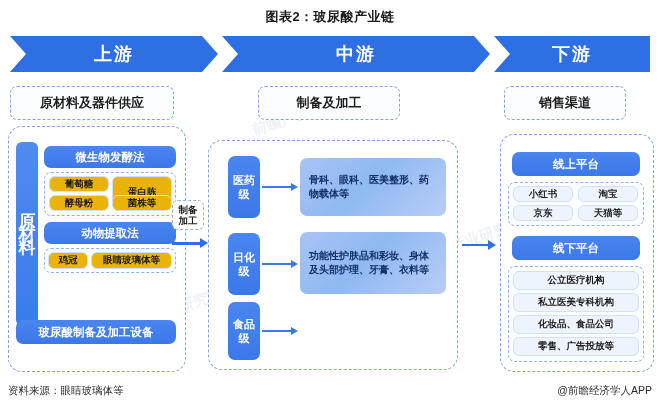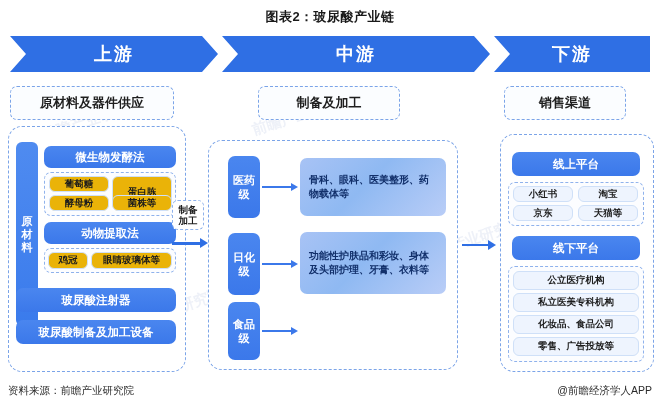--- a/index.html
+++ b/index.html
@@ -40,21 +40,21 @@
   
   .stage{position:absolute;border:1px dashed #7ba4e8;border-radius:14px;background:#ffffff;}
   .stage.s1{left:8px;top:126px;width:176px;height:244px;}
   .stage.s2{left:208px;top:140px;width:248px;height:228px;}
   .stage.s3{left:500px;top:134px;width:152px;height:236px;}
 
   
   .vlabel{
     position:absolute;left:16px;top:142px;width:22px;height:184px;
     background:linear-gradient(180deg,#4f8bf0,#3a7bec);border-radius:6px;color:#fff;
-    font-size:11px;font-weight:bold;line-height:13px;
+    font-size:17px;font-weight:bold;line-height:13px;
     display:flex;align-items:center;justify-content:center;text-align:center;
     padding:0 2px;box-sizing:border-box;
   }
   .blue-pill{
     position:absolute;background:linear-gradient(180deg,#4a86ef,#3b78ea);
     border-radius:7px;color:#fff;font-size:11.5px;font-weight:bold;
     display:flex;align-items:center;justify-content:center;text-align:center;
     box-sizing:border-box;padding:0 3px;
   }
   .dashbox{
@@ -152,21 +152,20 @@
   <div class="mini" style="left:49px;top:176px;width:60px;height:16px;">葡萄糖</div>
   <div class="mini" style="left:112px;top:176px;width:60px;height:32px;">蛋白胨</div>
   <div class="mini" style="left:49px;top:195px;width:60px;height:16px;">酵母粉</div>
   <div class="mini" style="left:112px;top:195px;width:60px;height:16px;">菌株等</div>
 
   <div class="blue-pill" style="left:44px;top:222px;width:132px;height:22px;">动物提取法</div>
   <div class="dashbox" style="left:44px;top:248px;width:132px;height:25px;"></div>
   <div class="mini" style="left:48px;top:252px;width:40px;height:17px;">鸡冠</div>
   <div class="mini" style="left:91px;top:252px;width:81px;height:17px;">眼睛玻璃体等</div>
 
-  <div class="blue-pill" style="left:16px;top:288px;width:160px;height:24px;">玻尿酸注射器</div>
   <div class="blue-pill" style="left:16px;top:320px;width:160px;height:24px;">玻尿酸制备及加工设备</div>
 
   <div class="arrowlbl" style="left:172px;top:200px;width:32px;height:30px;flex-direction:column;">
     <span>制备</span>
     <span>加工</span>
   </div>
   <div class="arrow" style="left:172px;top:238px;width:36px;">
     <div class="shaft" style="width:28px;"></div>
     <div class="head" style="left:28px;"></div>
   </div>
@@ -207,16 +206,16 @@
   <div class="rmini" style="left:513px;top:205px;width:60px;height:16px;">京东</div>
   <div class="rmini" style="left:578px;top:205px;width:60px;height:16px;">天猫等</div>
 
   <div class="blue-pill" style="left:512px;top:236px;width:128px;height:24px;">线下平台</div>
   <div class="dashbox" style="left:508px;top:266px;width:136px;height:96px;"></div>
   <div class="rmini" style="left:513px;top:271px;width:126px;height:19px;">公立医疗机构</div>
   <div class="rmini" style="left:513px;top:293px;width:126px;height:19px;">私立医美专科机构</div>
   <div class="rmini" style="left:513px;top:315px;width:126px;height:19px;">化妆品、食品公司</div>
   <div class="rmini" style="left:513px;top:337px;width:126px;height:19px;">零售、广告投放等</div>
 
-  <div class="foot-left">资料来源：前瞻产业研究院</div>
+  <div class="foot-left">资料来源：眼睛玻璃体等</div>
   <div class="foot-right">@前瞻经济学人APP</div>
 
 </div>
 
 </body></html>

